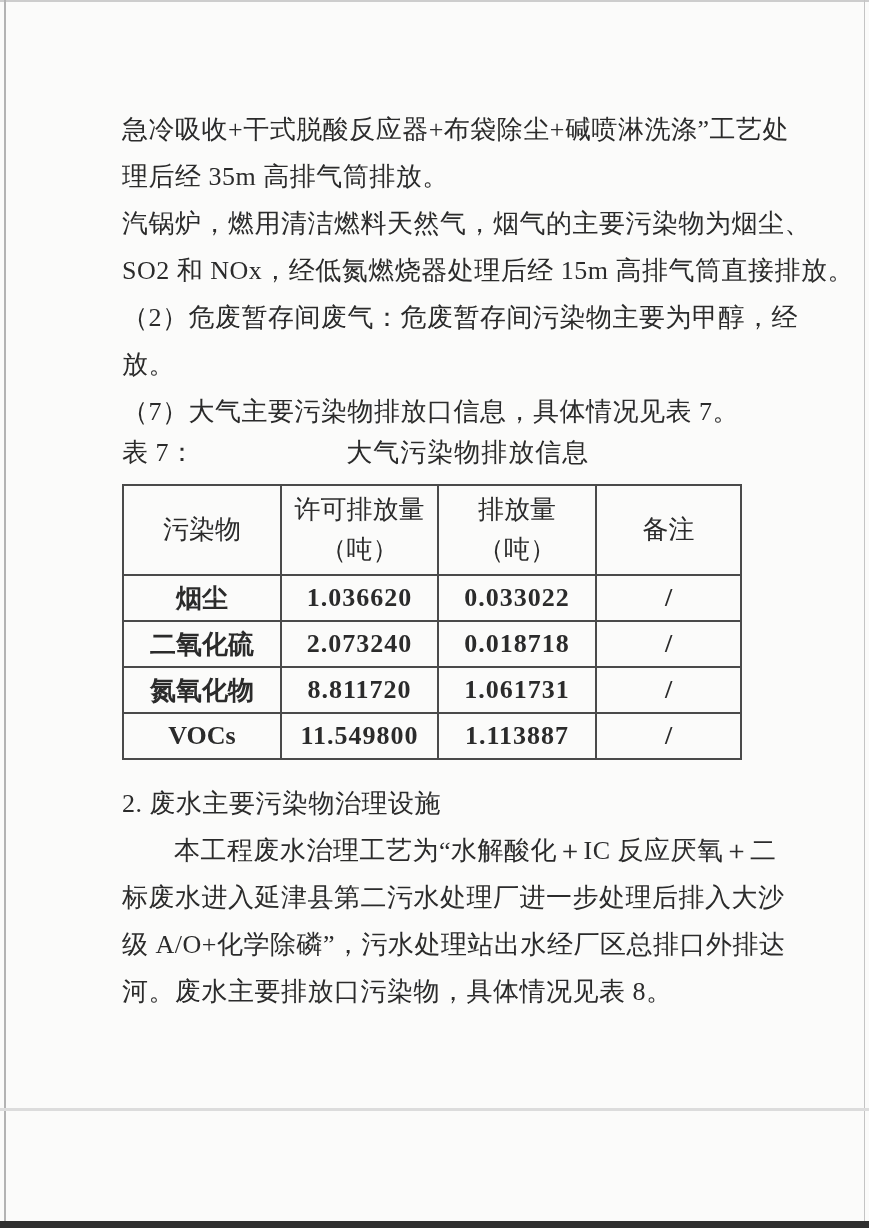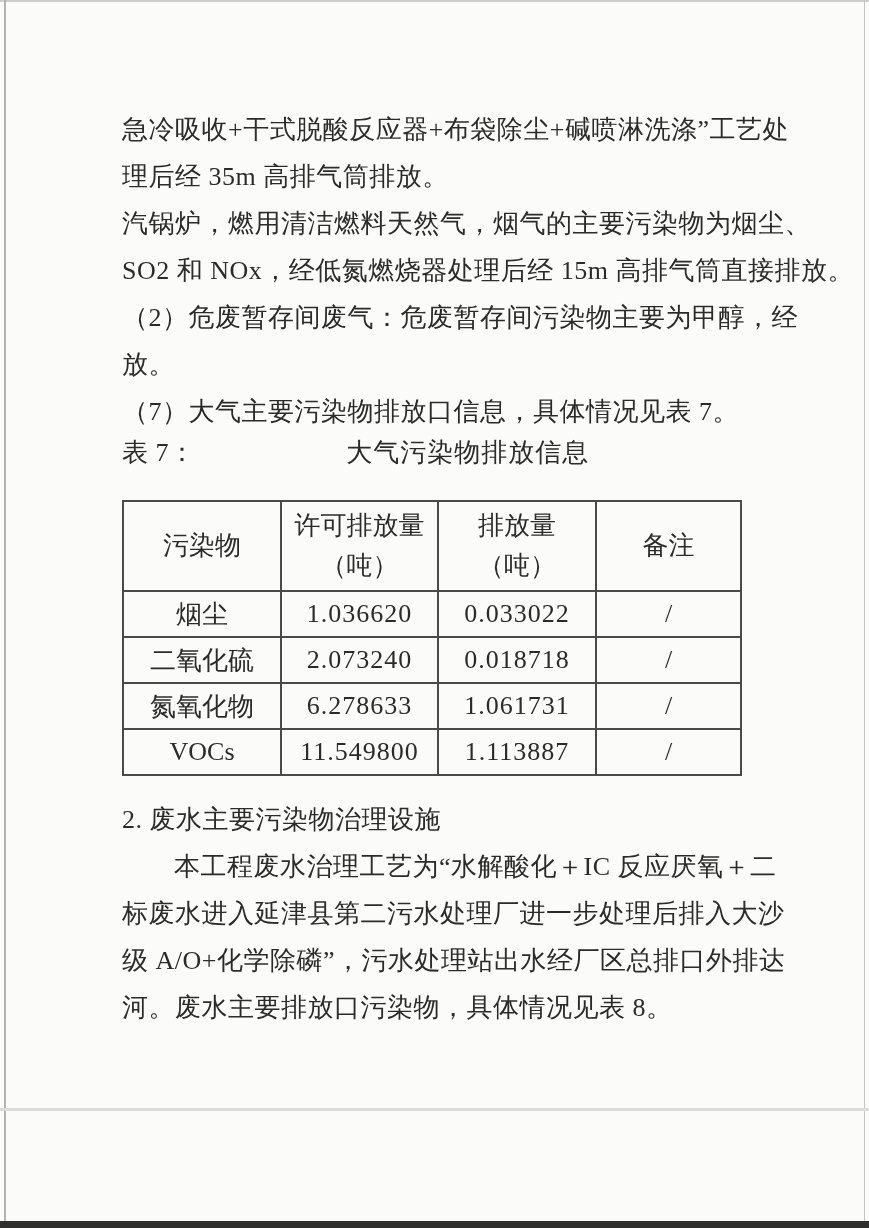--- a/index.html
+++ b/index.html
@@ -37,40 +37,40 @@
     height: 47px;
     width: 618px;
   }
   .caption .cap-label { white-space: nowrap; letter-spacing: 0.5px; }
   .caption .cap-title { flex: 1; text-align: center; letter-spacing: 1px; }
 
   table.t7 {
     border-collapse: collapse;
     table-layout: fixed;
     width: 618px;
-    margin-top: 18px;
+    margin-top: 2px;
   }
   table.t7 col.c0 { width: 158px; }
   table.t7 col.c1 { width: 157px; }
   table.t7 col.c2 { width: 158px; }
   table.t7 col.c3 { width: 145px; }
   table.t7 th, table.t7 td {
     border: 2px solid #4a4a4a;
     text-align: center;
     vertical-align: middle;
     font-weight: normal;
     font-size: 26px;
     padding: 0;
   }
   table.t7 th {
     height: 88px;
     white-space: pre-line;
     line-height: 40px;
   }
-  table.t7 td { height: 44px; }
+  table.t7 td { height: 44px; font-weight: bold; }
   table.t7 td.num { letter-spacing: 1px; }
 
   .section-gap { height: 20px; }
 </style>
 </head>
 <body>
 
 <div class="edge-top"></div>
 <div class="edge-left"></div>
 <div class="edge-right"></div>
@@ -115,21 +115,21 @@
       <td>/</td>
     </tr>
     <tr>
       <td>二氧化硫</td>
       <td class="num">2.073240</td>
       <td class="num">0.018718</td>
       <td>/</td>
     </tr>
     <tr>
       <td>氮氧化物</td>
-      <td class="num">6.278633</td>
+      <td class="num">8.811720</td>
       <td class="num">1.061731</td>
       <td>/</td>
     </tr>
     <tr>
       <td>VOCs</td>
       <td class="num">11.549800</td>
       <td class="num">1.113887</td>
       <td>/</td>
     </tr>
   </tbody>

